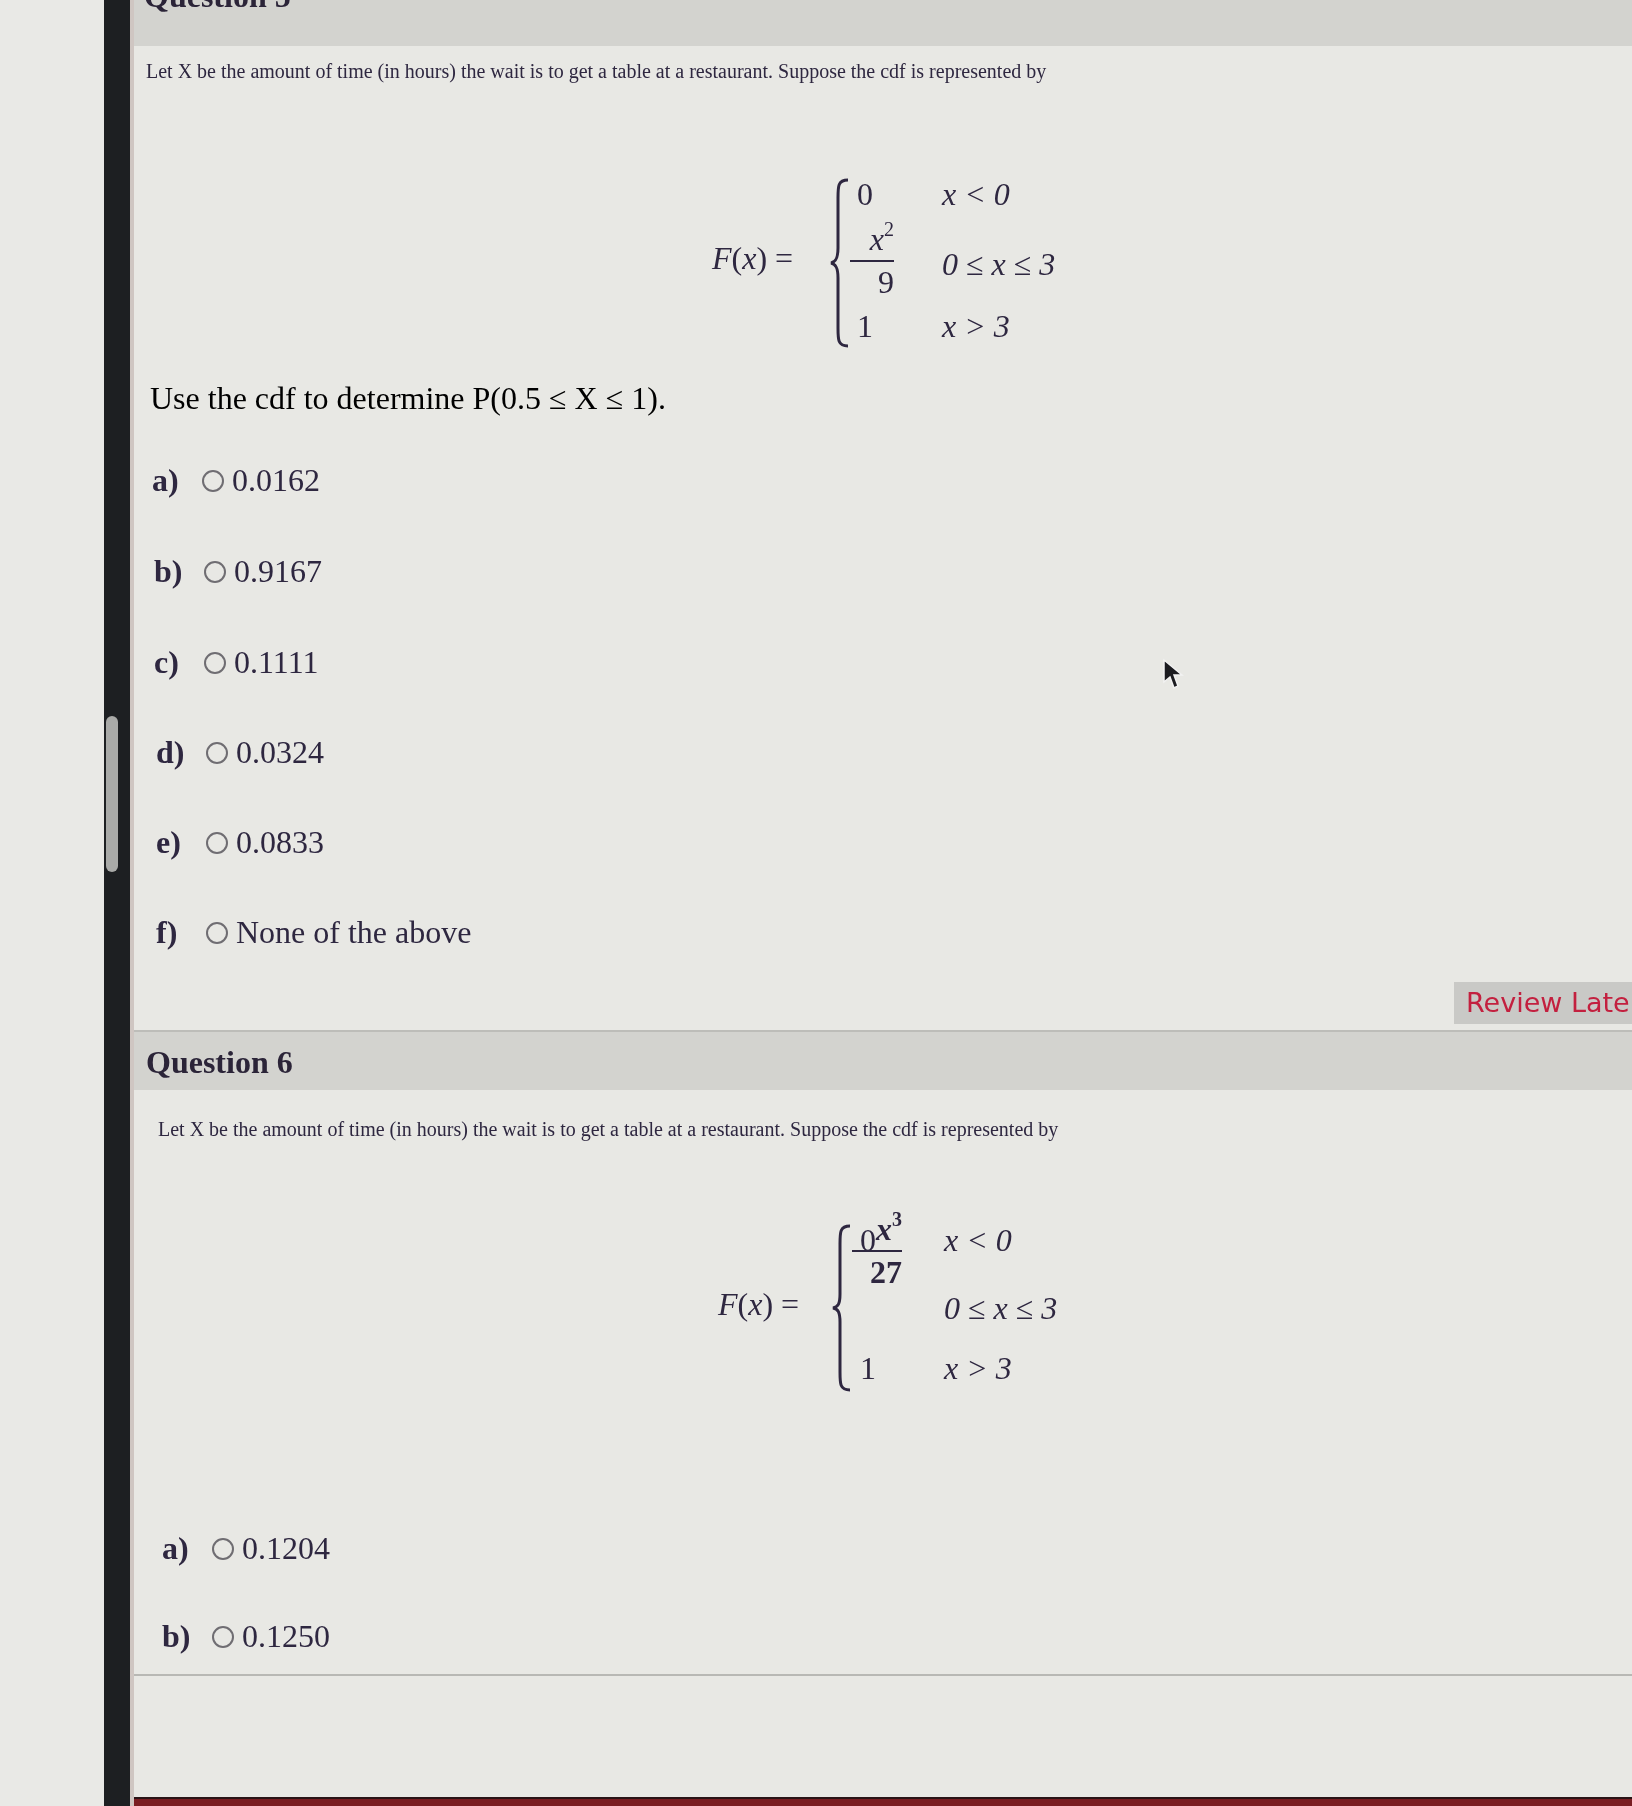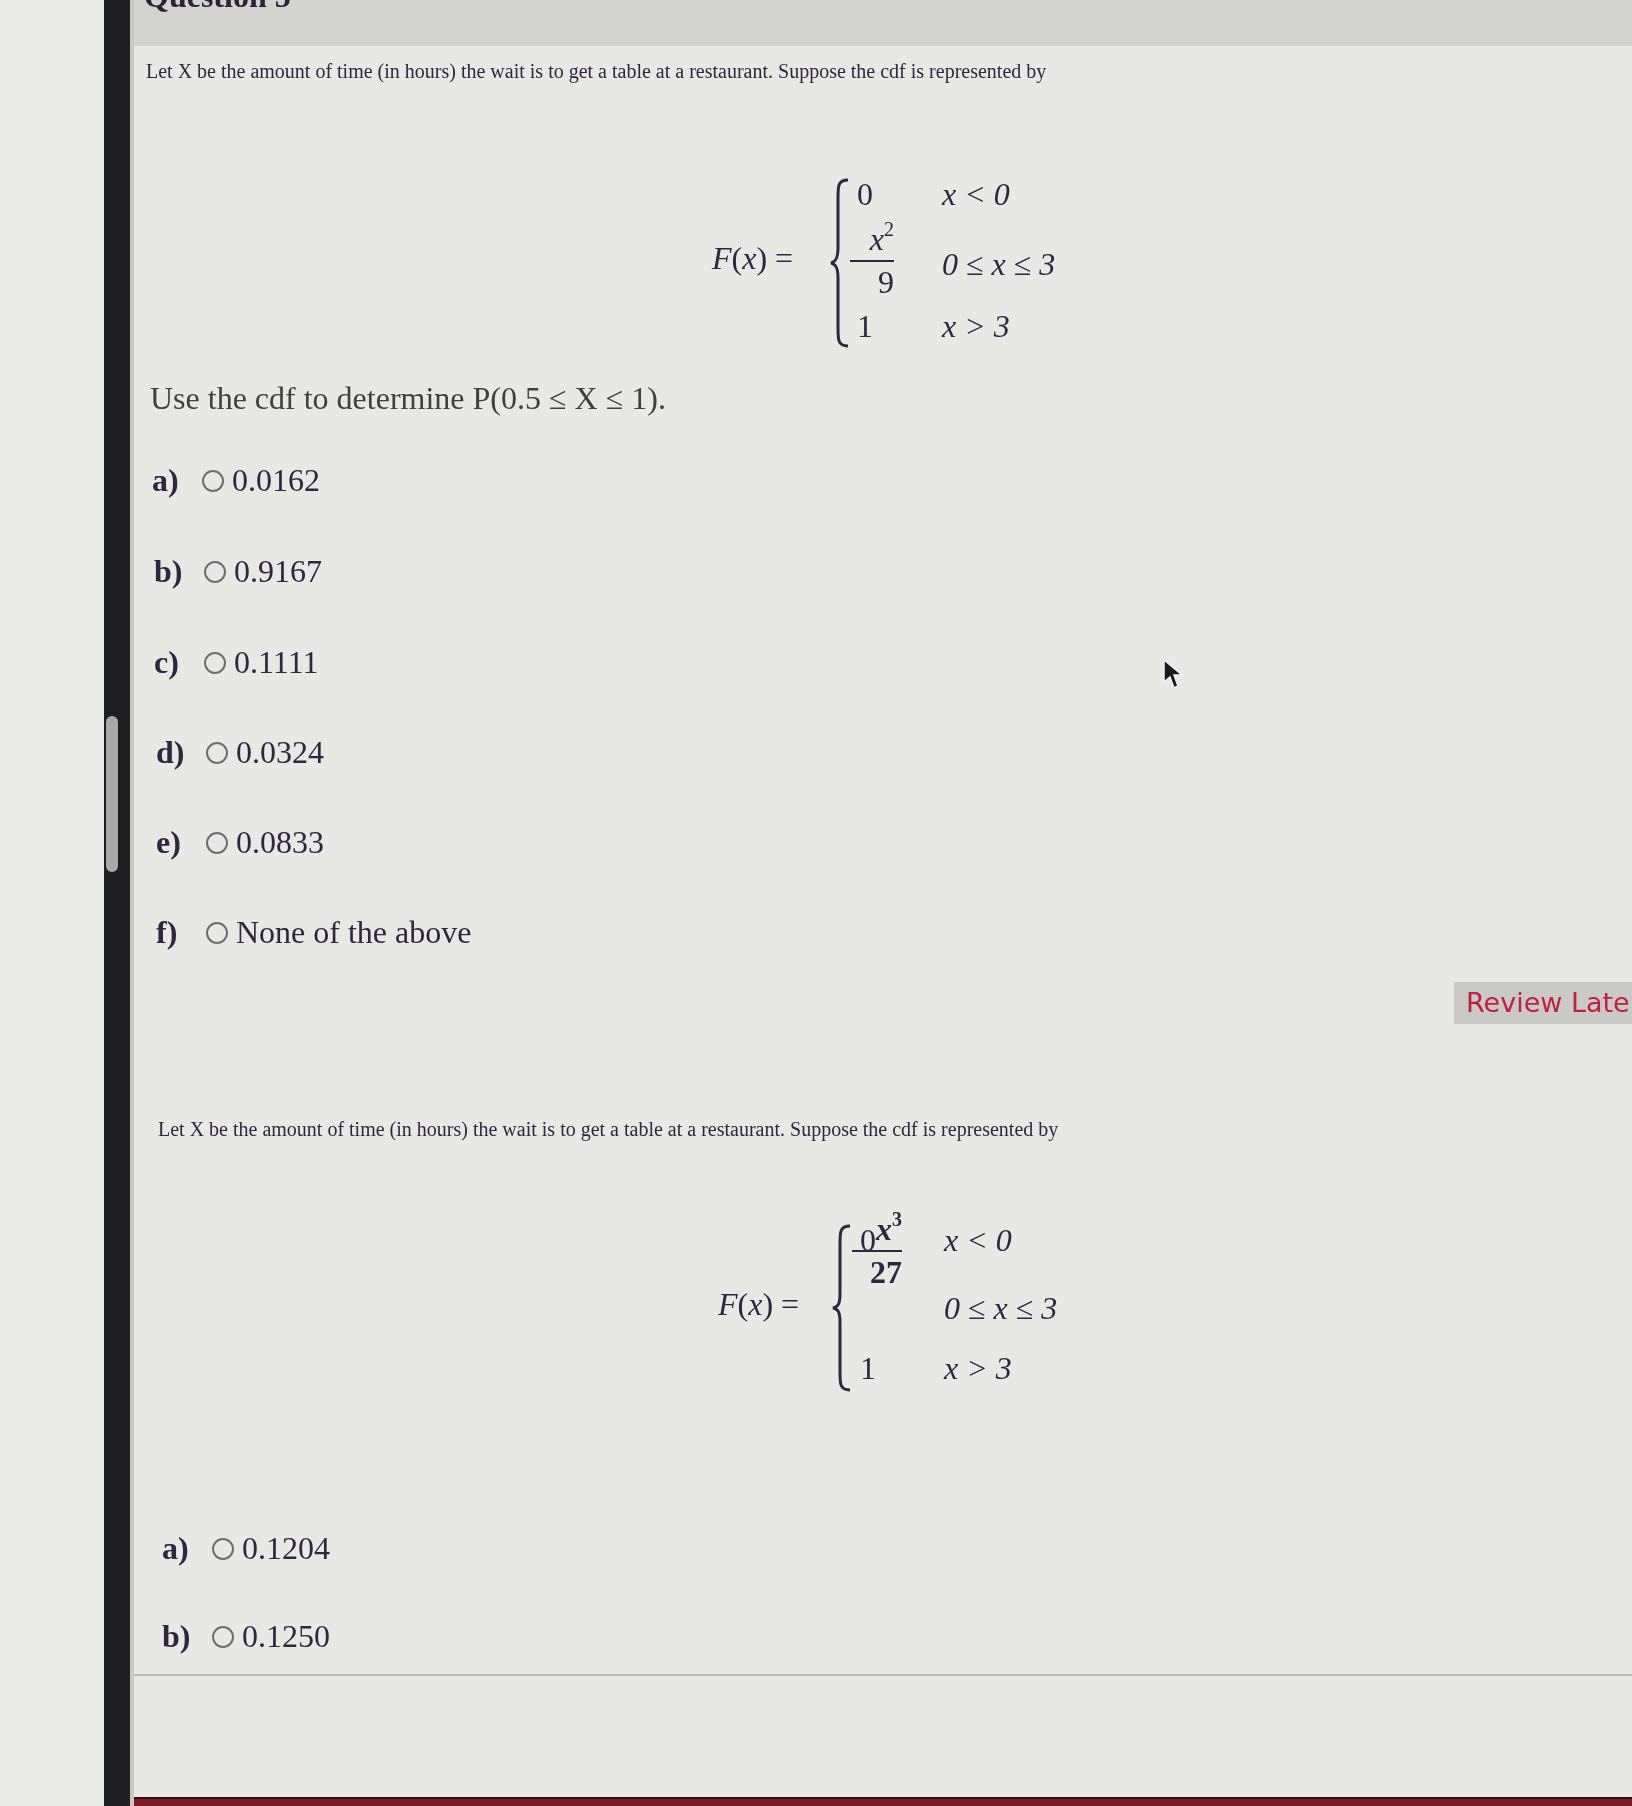--- a/index.html
+++ b/index.html
@@ -16,21 +16,21 @@
   .content { position: absolute; left: 134px; top: 0; width: 1498px; height: 1806px; background: #e8e8e4; }
 
   .q-header { position: absolute; left: 0; width: 1498px; background: #d3d3cf; }
   .q5-header { top: 0; height: 46px; }
   .q5-header .q-title { position: absolute; left: 10px; top: -22px; font-weight: bold; font-size: 32px; color: #2b2438; }
   .q6-header { top: 1030px; height: 58px; border-top: 2px solid #bdbdb9; }
   .q-title { font-weight: bold; font-size: 32px; color: #2b2438; }
   .q6-header .q-title { position: absolute; left: 12px; top: 12px; }
 
   .prompt { position: absolute; font-size: 20px; line-height: 38px; color: #2e2740; width: 1360px; }
-  .question-line { position: absolute; font-size: 32px; color: #404040; white-space: nowrap; }
+  .question-line { position: absolute; font-size: 32px; color: #000000; white-space: nowrap; }
 
   .formula { position: absolute; font-size: 32px; color: #2e2740; }
   .formula .lhs { position: absolute; white-space: nowrap; }
   .formula .lhs i { font-style: italic; }
   .formula .brace { position: absolute; width: 20px; }
   .formula .cell { position: absolute; white-space: nowrap; }
   .formula .frac { position: absolute; text-align: center; }
   .formula .frac .num, .formula .frac .den { display: block; text-align: right; }
   .formula .frac .bar { display: block; height: 2px; background: #2e2740; margin: 2px 0; }
   .formula sup { font-size: 20px; vertical-align: 14px; }
@@ -114,20 +114,23 @@
     <span>0.0833</span>
   </div>
   <div class="option" style="left:22px; top:914px;">
     <span class="letter">f)</span>
     <span class="radio"></span>
     <span>None of the above</span>
   </div>
 
   <div class="review-later">Review Later</div>
 
+  <div class="q-header q6-header">
+    <span class="q-title">Question 6</span>
+  </div>
 
   <div class="prompt" style="left:24px; top:1110px;">Let X be the amount of time (in hours) the wait is to get a table at a restaurant. Suppose the cdf is represented by</div>
 
   <div class="formula" style="left:0; top:0;">
     <span class="lhs" style="left:584px; top:1286px;"><i>F</i><span>(</span><i>x</i><span>) =</span></span>
     <svg class="brace" style="left:698px; top:1224px; height:168px;" viewBox="0 0 20 168">
       <path d="M18 2 C8 2 8 8 8 20 L8 70 C8 80 6 83 1 84 C6 85 8 88 8 98 L8 148 C8 160 8 166 18 166" fill="none" stroke="#2e2740" stroke-width="3"></path>
     </svg>
     <span class="cell" style="left:726px; top:1222px;">0</span>
     <span class="cell ital" style="left:810px; top:1222px;">x &lt; 0</span>

